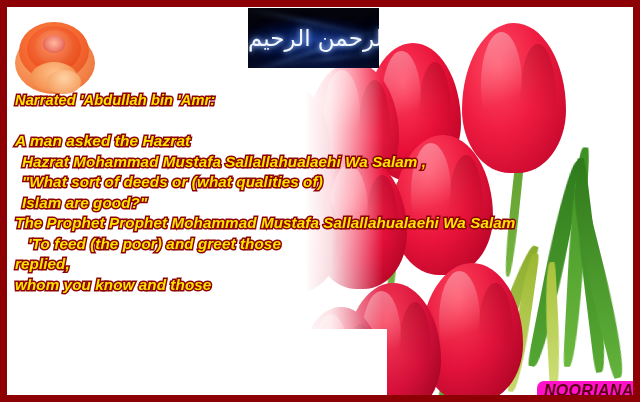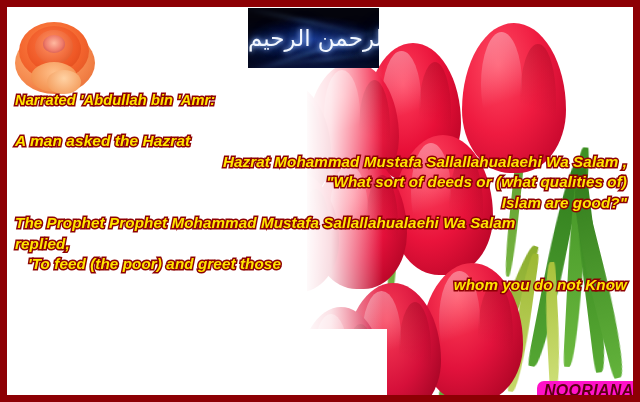--- a/index.html
+++ b/index.html
@@ -66,21 +66,21 @@
     font-style:italic;font-weight:bold;
     font-size:15.2px;line-height:20.5px;
     color:#ffe600;
     -webkit-text-stroke:3.0px #8d0004;
     paint-order:stroke fill;
     letter-spacing:.1px;
     white-space:nowrap;
   }
   #quote .ln{display:block;height:20.5px;font-style:italic;}
   #quote .ln.gap{height:20.5px;}
-  #quote .pad1{padding-left:7px;text-align:right;}
+  #quote .pad1{padding-left:7px;}
   #quote .pad2{padding-left:13px;}
   #quote .hdr{font-size:14.6px;}
   #quote .big{font-size:15.4px;}
 
   
   #watermark{
     position:absolute;left:530px;top:374px;
     padding:1px 7px 2px 7px;
     background:#ff12c8;
     border-radius:7px;
@@ -147,20 +147,20 @@
   </div>
 
   <div id="quote">
     <span class="ln hdr">Narrated 'Abdullah bin 'Amr:</span>
     <span class="ln gap"></span>
     <span class="ln big">A man asked the Hazrat</span>
     <span class="ln pad1"> Hazrat Mohammad Mustafa Sallallahualaehi Wa Salam ,</span>
     <span class="ln pad1"> "What sort of deeds or (what qualities of)</span>
     <span class="ln pad1"> Islam are good?"</span>
     <span class="ln">The Prophet Prophet Mohammad Mustafa Sallallahualaehi Wa Salam</span>
+    <span class="ln pad2">  'To feed (the poor) and greet those</span>
     <span class="ln">replied,</span>
-    <span class="ln pad2">  'To feed (the poor) and greet those</span>
-    <span class="ln pad1"> whom you do not Know</span>
+    <span class="ln">whom you know and those</span>
   </div>
 
   <div id="watermark">NOORIANAYAN</div>
 
 </div>
 
 </body></html>

